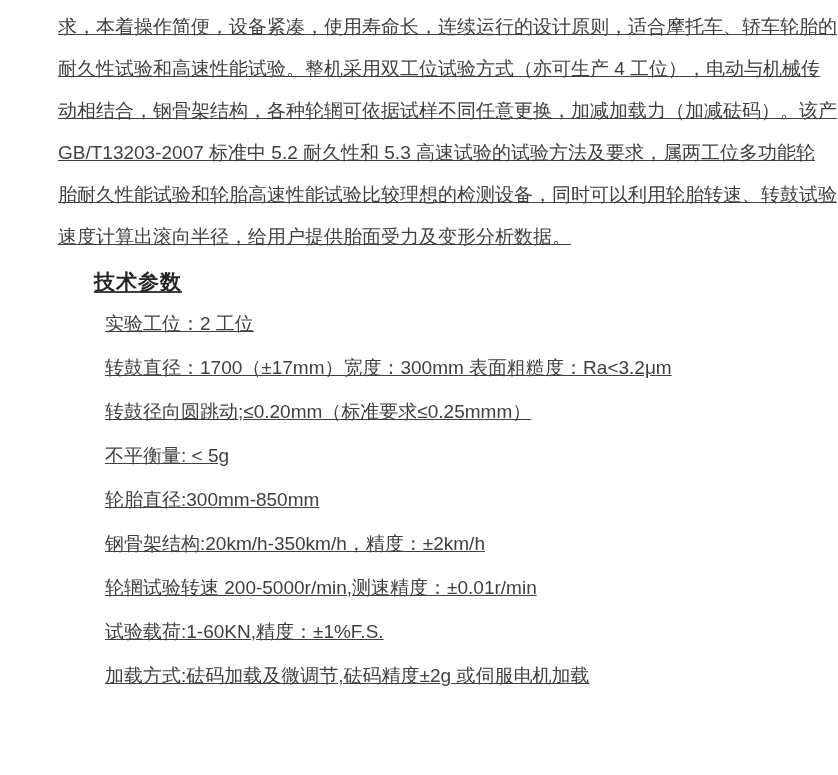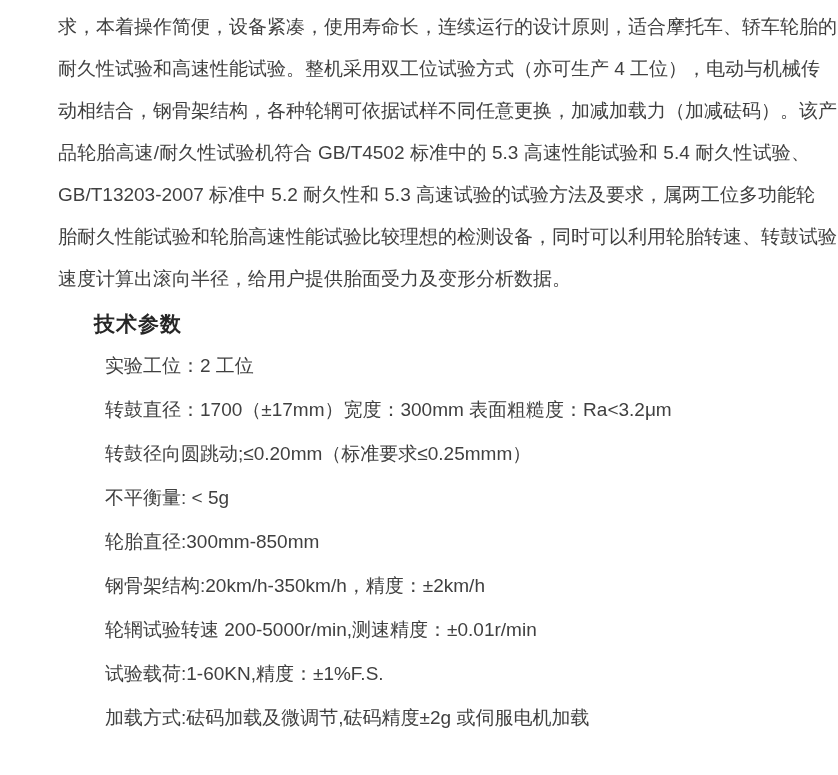--- a/index.html
+++ b/index.html
@@ -12,20 +12,21 @@
     height: 775px;
     overflow: hidden;
     font-family: "Liberation Sans", "DejaVu Sans", sans-serif;
     color: #404040;
   }
   .page {
     box-sizing: border-box;
     width: 838px;
     height: 775px;
     padding: 6px 32px 0 58px;
+    text-decoration: underline;
   }
   .paragraph {
     width: 752px;
   }
   .para-line {
     width: 752px;
     height: 42px;
     line-height: 42px;
     font-size: 19px;
     white-space: nowrap;
@@ -60,21 +61,20 @@
 </style>
 </head>
 <body>
 
 <div class="page">
 
   <div class="paragraph">
     <div class="para-line">求，本着操作简便，设备紧凑，使用寿命长，连续运行的设计原则，适合摩托车、轿车轮胎的</div>
     <div class="para-line">耐久性试验和高速性能试验。整机采用双工位试验方式（亦可生产 4 工位），电动与机械传</div>
     <div class="para-line">动相结合，钢骨架结构，各种轮辋可依据试样不同任意更换，加减加载力（加减砝码）。该产</div>
-    <div class="para-line">品轮胎高速/耐久性试验机符合 GB/T4502 标准中的 5.3 高速性能试验和 5.4 耐久性试验、</div>
     <div class="para-line">GB/T13203-2007 标准中 5.2 耐久性和 5.3 高速试验的试验方法及要求，属两工位多功能轮</div>
     <div class="para-line">胎耐久性能试验和轮胎高速性能试验比较理想的检测设备，同时可以利用轮胎转速、转鼓试验</div>
     <div class="para-line last">速度计算出滚向半径，给用户提供胎面受力及变形分析数据。</div>
   </div>
 
   <div class="section-heading">技术参数</div>
 
   <div class="specs">
     <div class="spec-line">实验工位：2 工位</div>
     <div class="spec-line">转鼓直径：1700（±17mm）宽度：300mm 表面粗糙度：Ra&lt;3.2μm</div>

